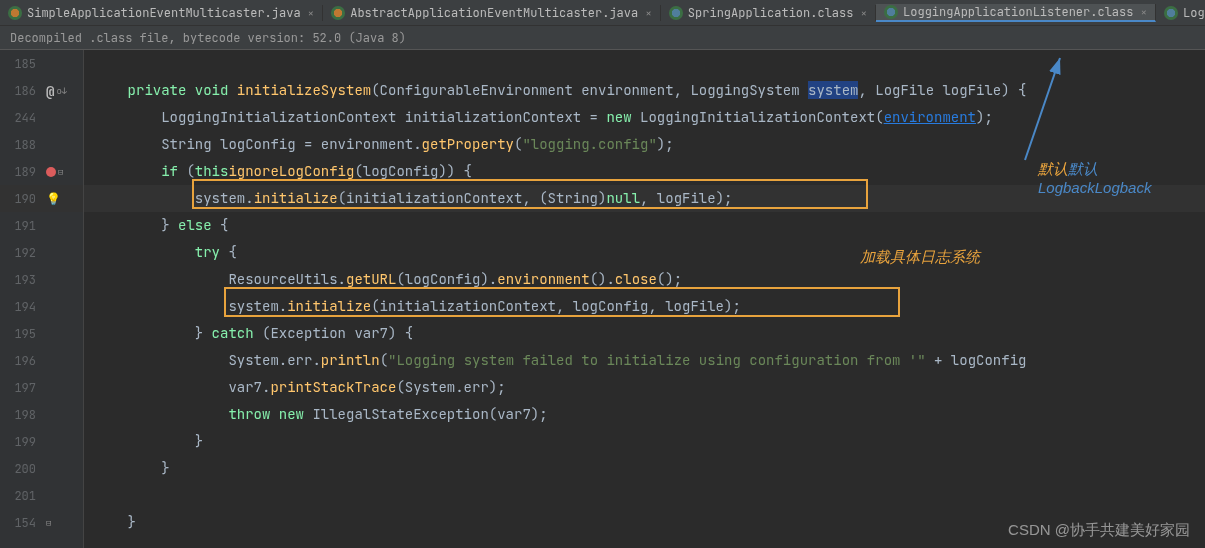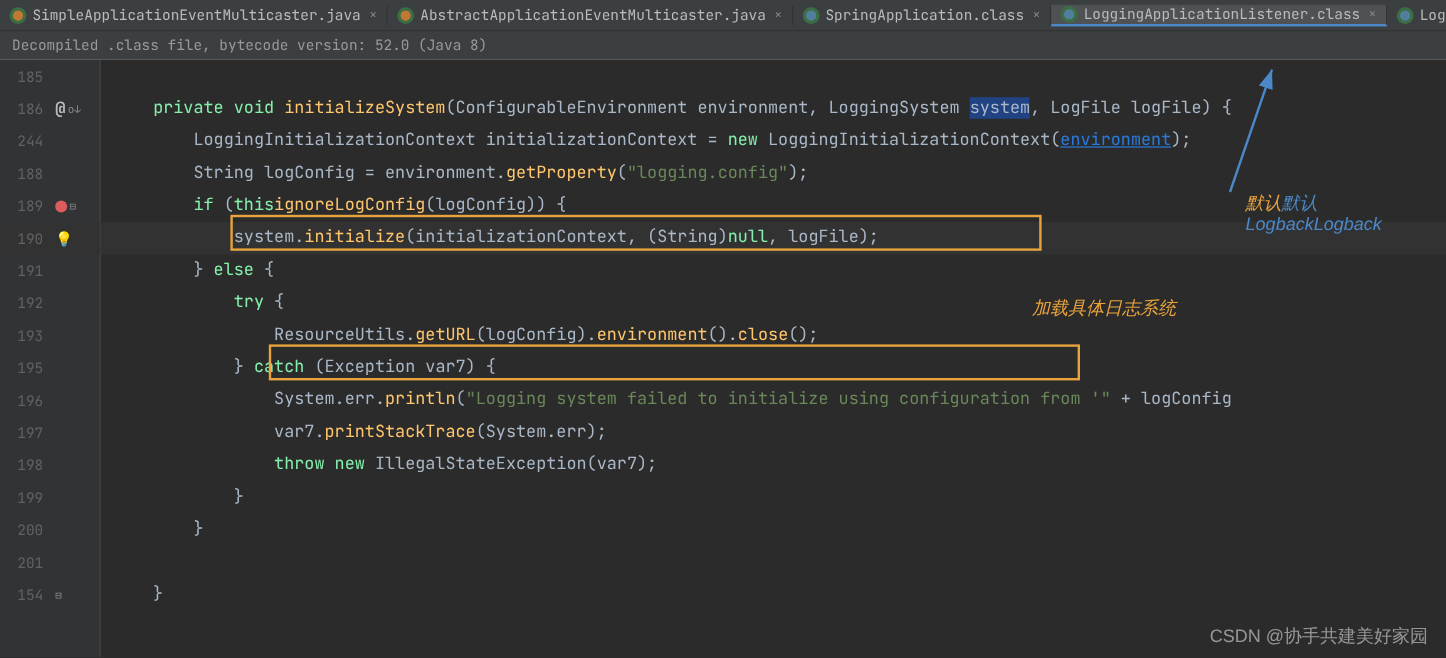--- a/index.html
+++ b/index.html
@@ -181,20 +181,23 @@
     <div class="gutter-line">
         <span class="line-num">191</span>
       </div>
     <div class="gutter-line">
         <span class="line-num">192</span>
       </div>
     <div class="gutter-line">
         <span class="line-num">193</span>
       </div>
     <div class="gutter-line">
+        <span class="line-num">194</span>
+      </div>
+    <div class="gutter-line">
         <span class="line-num">195</span>
       </div>
     <div class="gutter-line">
         <span class="line-num">196</span>
       </div>
     <div class="gutter-line">
         <span class="line-num">197</span>
       </div>
     <div class="gutter-line">
         <span class="line-num">198</span>
@@ -219,20 +222,21 @@
   <div class="code-area">
     <div class="code-line"></div>
     <div class="code-line"><span>    </span><span class="kw">private void </span><span class="method">initializeSystem</span><span>(ConfigurableEnvironment </span><span>environment</span><span>, LoggingSystem </span><span class="sel">system</span><span>, LogFile </span><span>logFile</span><span>) {</span></div>
     <div class="code-line"><span>        </span><span>LoggingInitializationContext initializationContext = </span><span class="kw">new </span><span>LoggingInitializationContext</span><span>(</span><span class="link">environment</span><span>);</span></div>
     <div class="code-line"><span>        </span><span>String logConfig = environment.</span><span class="method">getProperty</span><span>(</span><span class="str">"logging.config"</span><span>);</span></div>
     <div class="code-line"><span>        </span><span class="kw">if </span><span>(</span><span class="kw">this</span><span></span><span class="method">ignoreLogConfig</span><span>(logConfig)) {</span></div>
     <div class="code-line caret-line"><span>            </span><span>system</span><span>.</span><span class="method">initialize</span><span>(initializationContext, (String)</span><span class="kw">null</span><span>, logFile);</span></div>
     <div class="code-line"><span>        } </span><span class="kw">else </span><span>{</span></div>
     <div class="code-line"><span>            </span><span class="kw">try </span><span>{</span></div>
     <div class="code-line"><span>                </span><span>ResourceUtils.</span><span class="method">getURL</span><span>(logConfig).</span><span class="method">environment</span><span>().</span><span class="method">close</span><span>();</span></div>
+    <div class="code-line"><span>                </span><span>system.</span><span class="method">initialize</span><span>(initializationContext, logConfig, logFile);</span></div>
     <div class="code-line"><span>            } </span><span class="kw">catch </span><span>(Exception var7) {</span></div>
     <div class="code-line"><span>                </span><span>System.err.</span><span class="method">println</span><span>(</span><span class="str">"Logging system failed to initialize using configuration from '"</span><span> + logConfig</span></div>
     <div class="code-line"><span>                </span><span>var7.</span><span class="method">printStackTrace</span><span>(System.err);</span></div>
     <div class="code-line"><span>                </span><span class="kw">throw new </span><span>IllegalStateException(var7);</span></div>
     <div class="code-line"><span>            }</span></div>
     <div class="code-line"><span>        }</span></div>
     <div class="code-line"><span></span></div>
     <div class="code-line"><span>    }</span></div>
 
     <div class="highlight-box" style="top:129px; left:108px; width:676px; height:30px;"></div>

